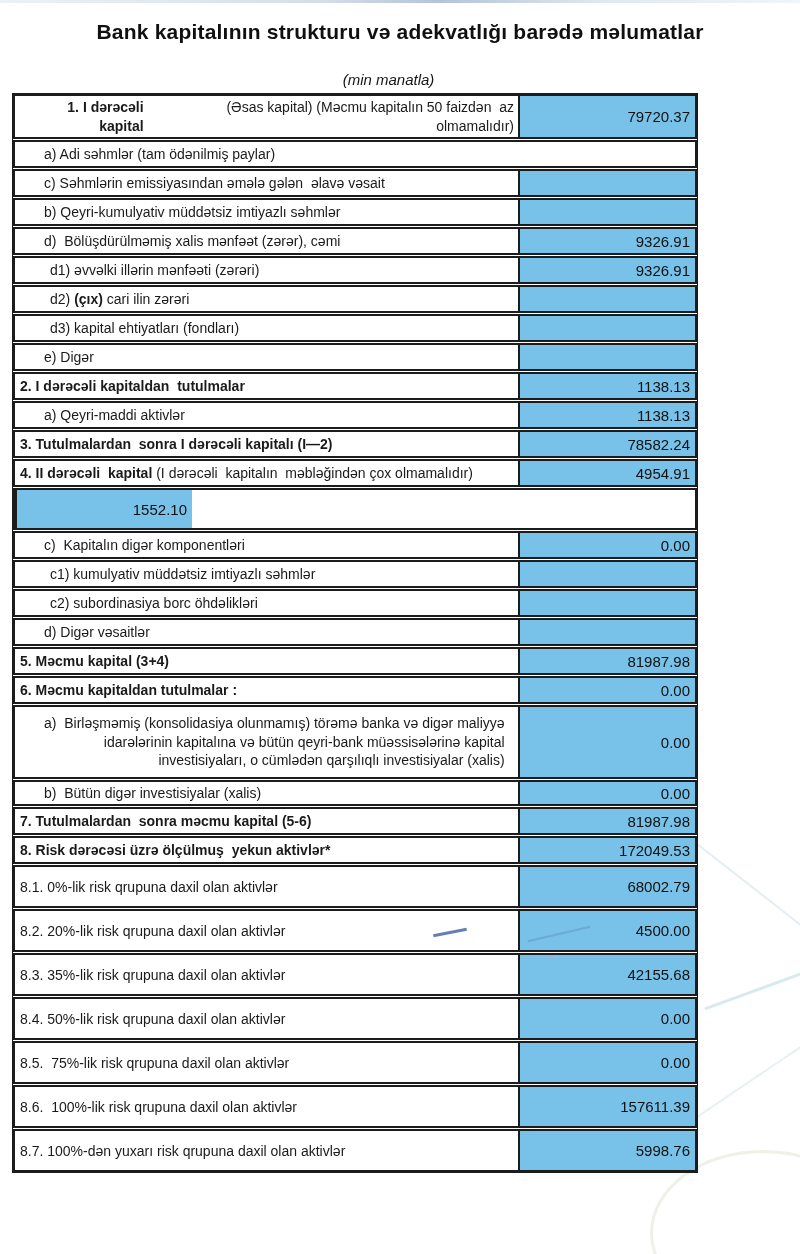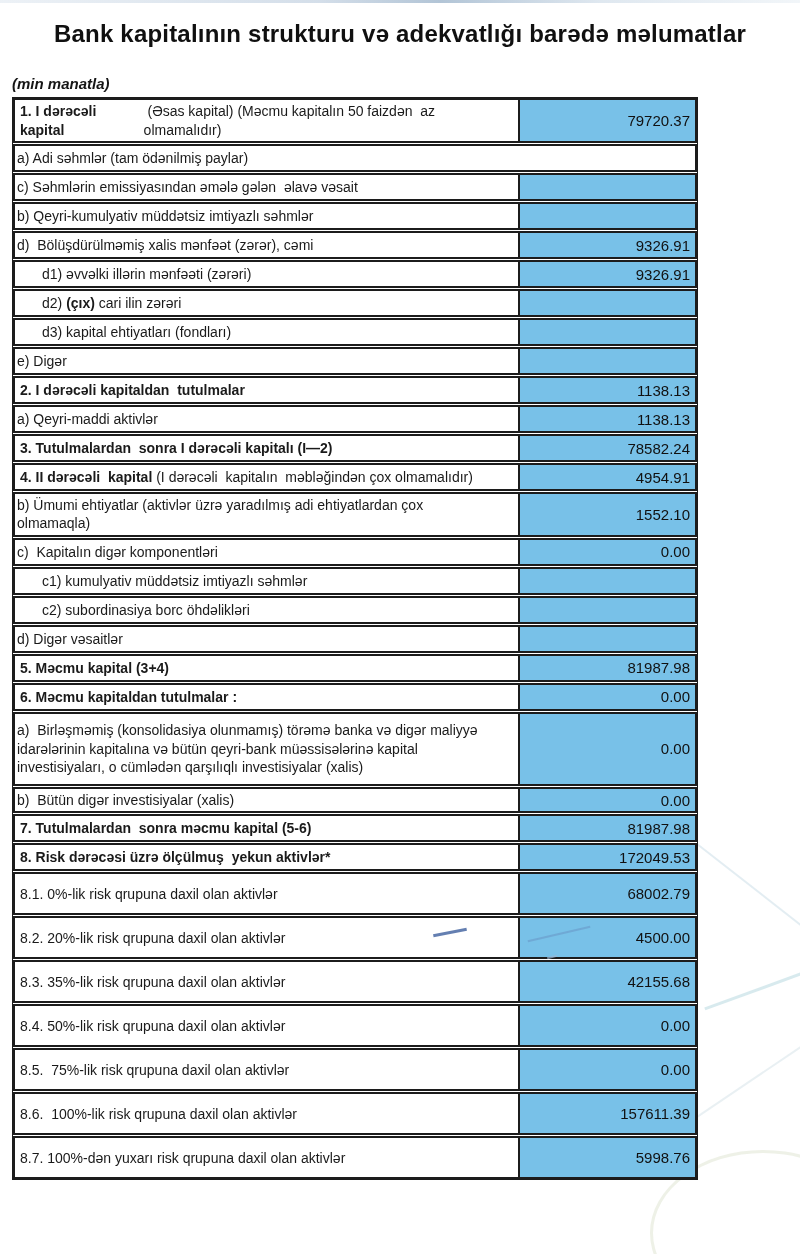--- a/index.html
+++ b/index.html
@@ -2,49 +2,49 @@
 <html style="--fill: #78C1E8;"><head>
 <meta charset="utf-8">
 <style>
   html,body{margin:0;padding:0}
   body{
     width:800px;height:1254px;background:#ffffff;position:relative;overflow:hidden;
     font-family:"Liberation Sans",sans-serif;color:#1a1a1a;
   }
   .title{
     margin:20px 10px 0 10px;text-align:center;
-    font-size:24px;font-weight:bold;color:#101010;letter-spacing:.2px;
+    font-size:21px;font-weight:bold;color:#101010;letter-spacing:.2px;
   }
   .unit-note{
     width:779px;margin:27px 0 5px 12px;box-sizing:border-box;
-    text-align:left;padding-right:26px;
-    font-style:italic;font-size:15px;color:#161616;font-weight:bold;
+    text-align:center;padding-right:26px;
+    font-style:italic;font-size:15px;color:#161616;
   }
   .cap-table{
     margin-left:12px;width:686px;box-sizing:border-box;
     border:1px solid #1b1b1b;background:#ffffff;
-    display:flex;flex-direction:column;gap:1px;position:relative;z-index:2;
+    display:flex;flex-direction:column;gap:1px;position:relative;z-index:2;text-align:right;
   }
   .row{
     display:flex;background:#fff;border:2px solid #1c1c1c;
     box-sizing:border-box;min-height:28px;
   }
   .row.r1{min-height:45px}
   .row.w2{min-height:42px}
   .row.w3{min-height:74px}
   .row.short{min-height:22px}
   .row.t8{min-height:43px}
   .cell-label{
     flex:1;display:flex;align-items:center;
     font-size:14px;line-height:1.32;white-space:pre-wrap;
     padding:2px 4px 2px 0;box-sizing:border-box;
   }
   .ind0{padding-left:5px}
-  .ind1{padding-left:2px}
-  .ind2{padding-left:27px}
+  .ind1{padding-left:29px}
+  .ind2{padding-left:35px}
   .cell-label .b{font-weight:bold}
   .cell-value{
     flex:0 0 177px;width:177px;box-sizing:border-box;
     border-left:2px solid #1c1c1c;background:var(--fill,#78C1E8);
     display:flex;align-items:center;justify-content:flex-end;
     font-size:15px;padding-right:5px;color:#111;
   }
   
   .artifact{position:absolute;pointer-events:none;z-index:1}
   .top-smudge{left:0;top:0;width:800px;height:3px;
@@ -113,22 +113,20 @@
     </div>
     <div class="row">
       <div class="cell-label ind0"><span class="b">3. Tutulmalardan  sonra I dərəcəli kapitalı (I—2)</span></div>
       <div class="cell-value">78582.24</div>
     </div>
     <div class="row">
       <div class="cell-label ind0"><span class="b">4. II dərəcəli  kapital</span><span> (I dərəcəli  kapitalın  məbləğindən çox olmamalıdır)</span></div>
       <div class="cell-value">4954.91</div>
     </div>
     <div class="row w2">
-      <div class="cell-label ind1"><span>b) Ümumi ehtiyatlar (aktivlər üzrə yaradılmış adi ehtiyatlardan çox
-olmamaqla)</span></div>
       <div class="cell-value">1552.10</div>
     </div>
     <div class="row">
       <div class="cell-label ind1"><span>c)  Kapitalın digər komponentləri</span></div>
       <div class="cell-value">0.00</div>
     </div>
     <div class="row">
       <div class="cell-label ind2"><span>c1) kumulyativ müddətsiz imtiyazlı səhmlər</span></div>
       <div class="cell-value"></div>
     </div>

